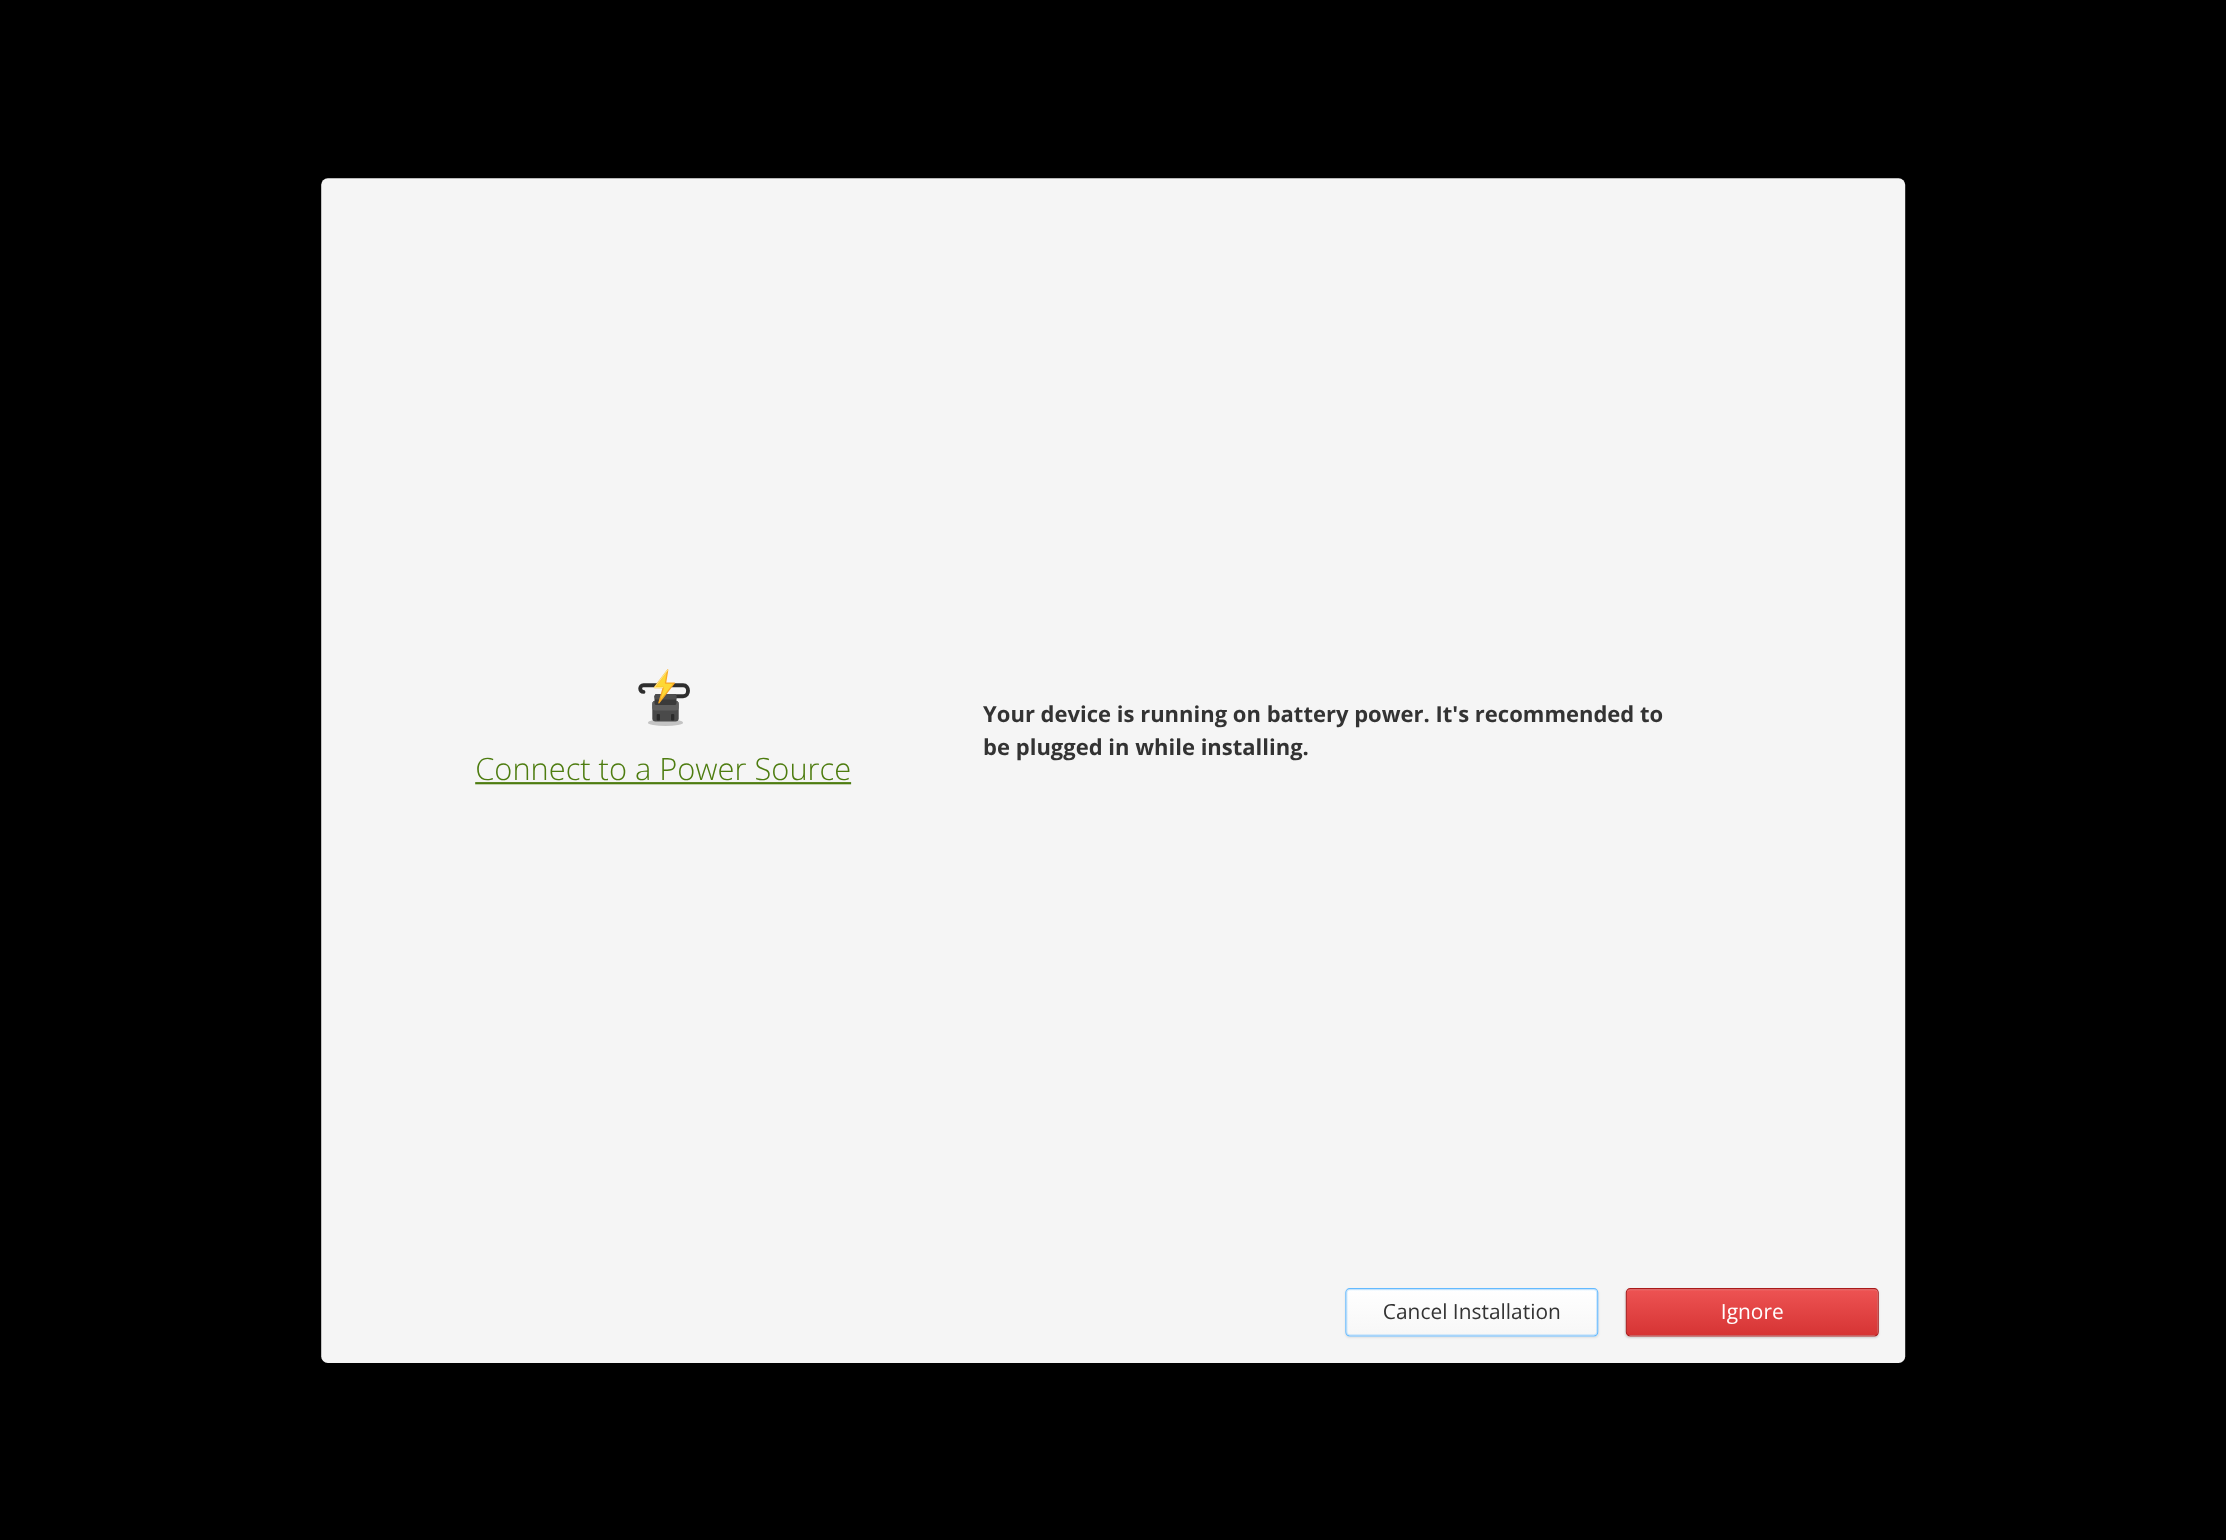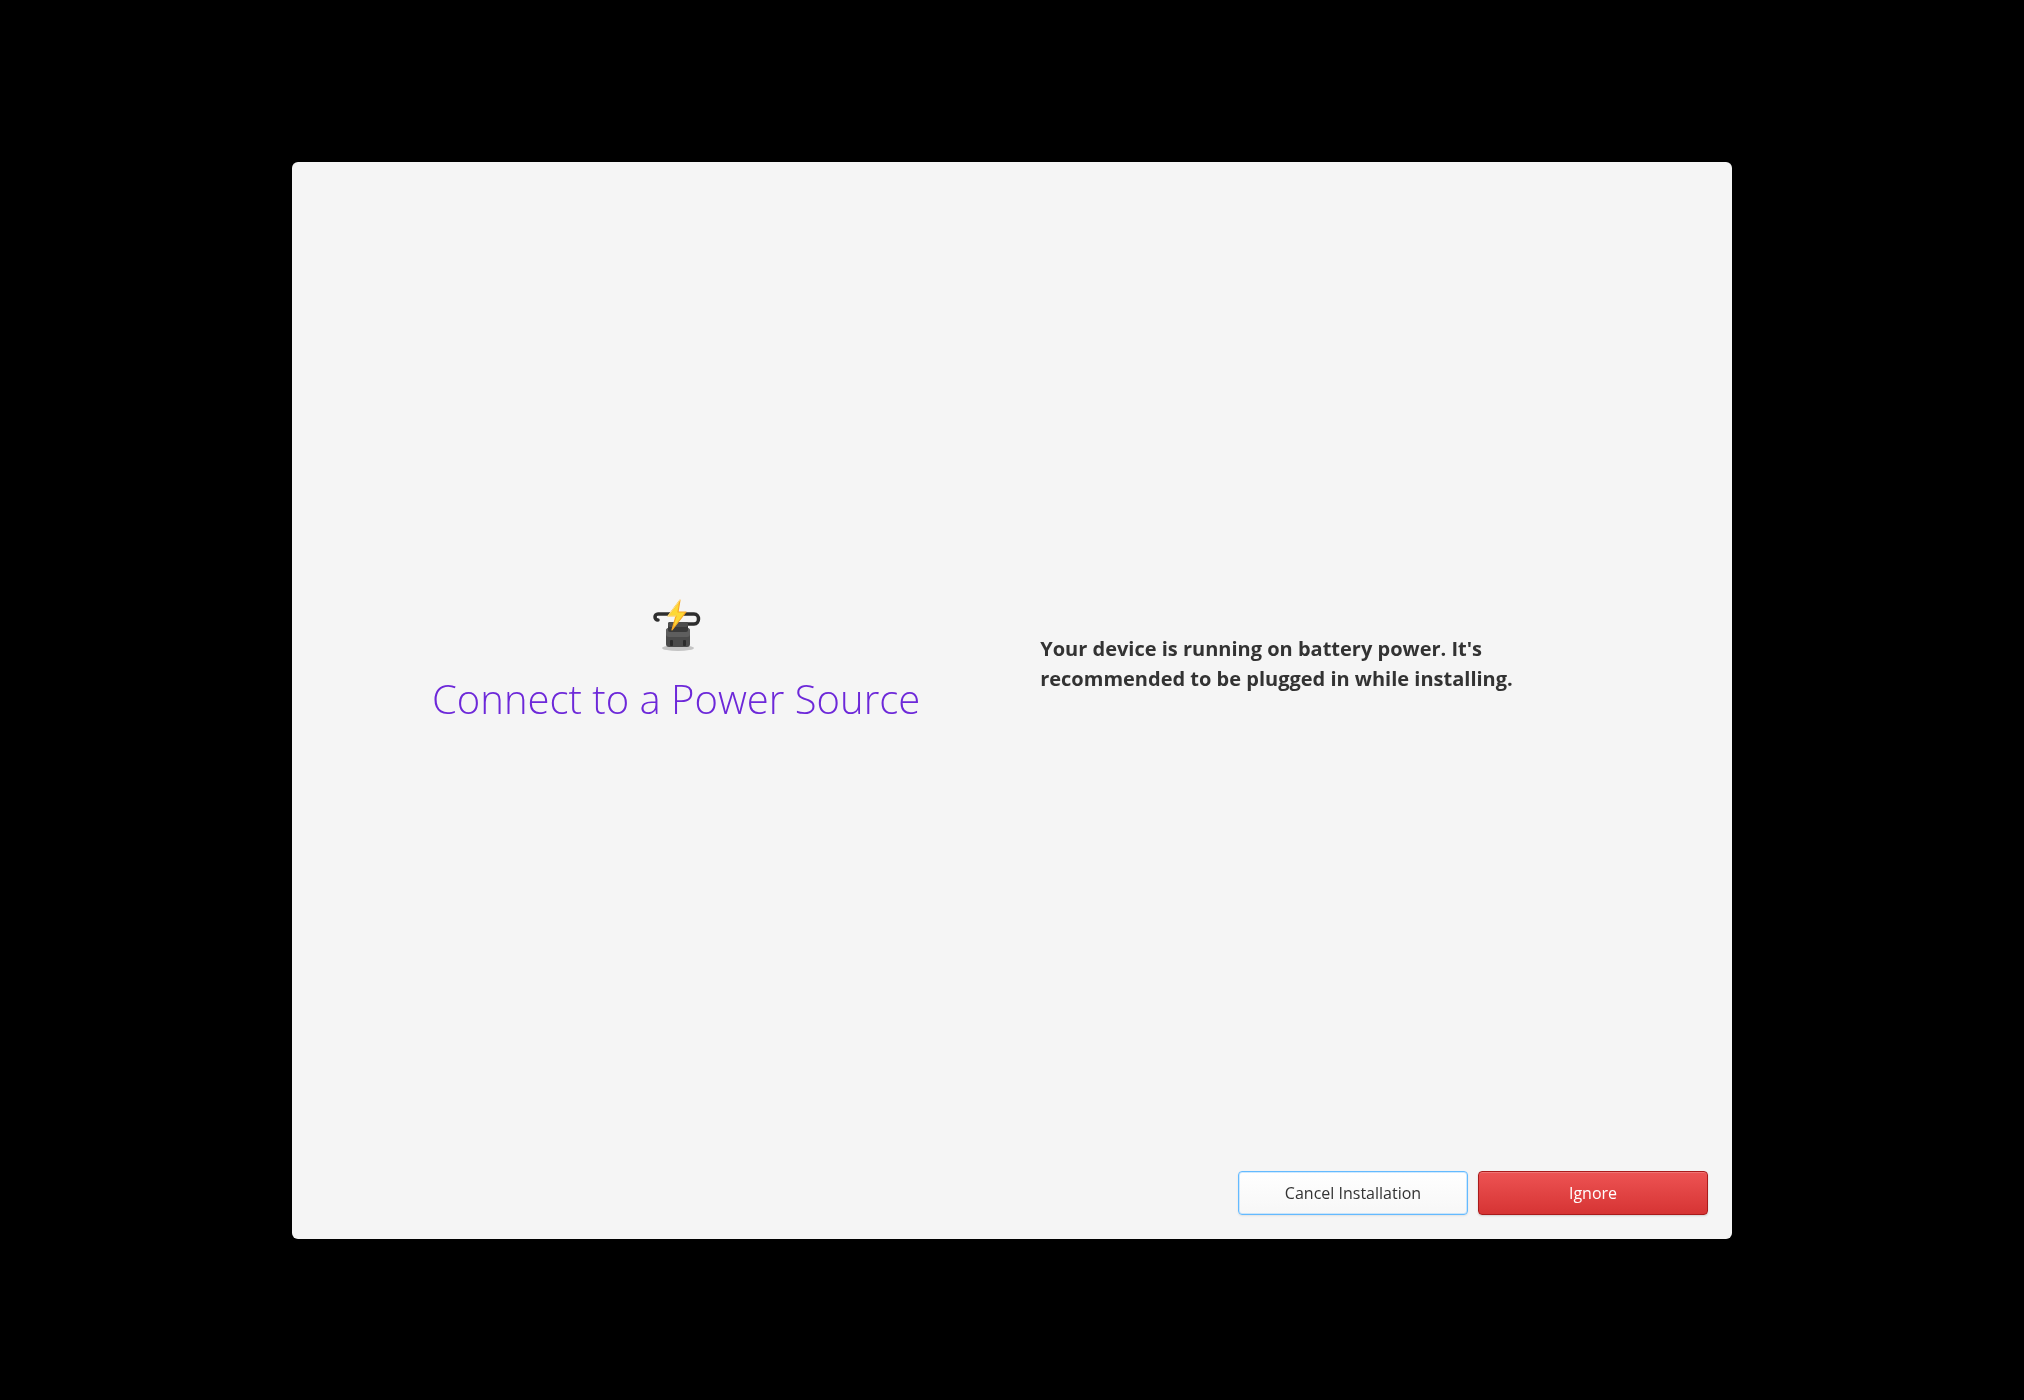--- a/index.html
+++ b/index.html
@@ -57,52 +57,54 @@
       text-align: left;
       padding-top: 8px;
     }
     
     .icon-wrap {
       margin-bottom: 8px;
       display: inline-block;
     }
     
     .heading {
-      font-size: 40px;
+      font-size: 28px;
       font-weight: 300;
-      color: #6d28d9;
+      color: #4d7c0f;
       white-space: nowrap;
+      text-decoration: underline;
     }
     
     .description {
       font-size: 20px;
       font-weight: 700;
       color: #333333;
       line-height: 1.5;
       max-width: 640px;
     }
     
     .button-bar {
       position: absolute;
       bottom: 24px;
       right: 24px;
       display: flex;
       gap: 10px;
     }
     
     .btn {
       font-family: inherit;
-      font-size: 16px;
+      font-size: 19px;
       padding: 8px 22px;
       border-radius: 4px;
       cursor: pointer;
       min-width: 230px;
       text-align: center;
       height: 44px;
       line-height: 1;
+      margin-left: 15px;
     }
     
     .btn-secondary {
       background: linear-gradient(to bottom, #ffffff, #f7f7f7);
       border: 1px solid #64baff;
       color: #333333;
       box-shadow: 0 1px 2px rgba(0,0,0,0.08), inset 0 0 0 1px rgba(100,186,255,0.3);
     }
     
     .btn-destructive {

